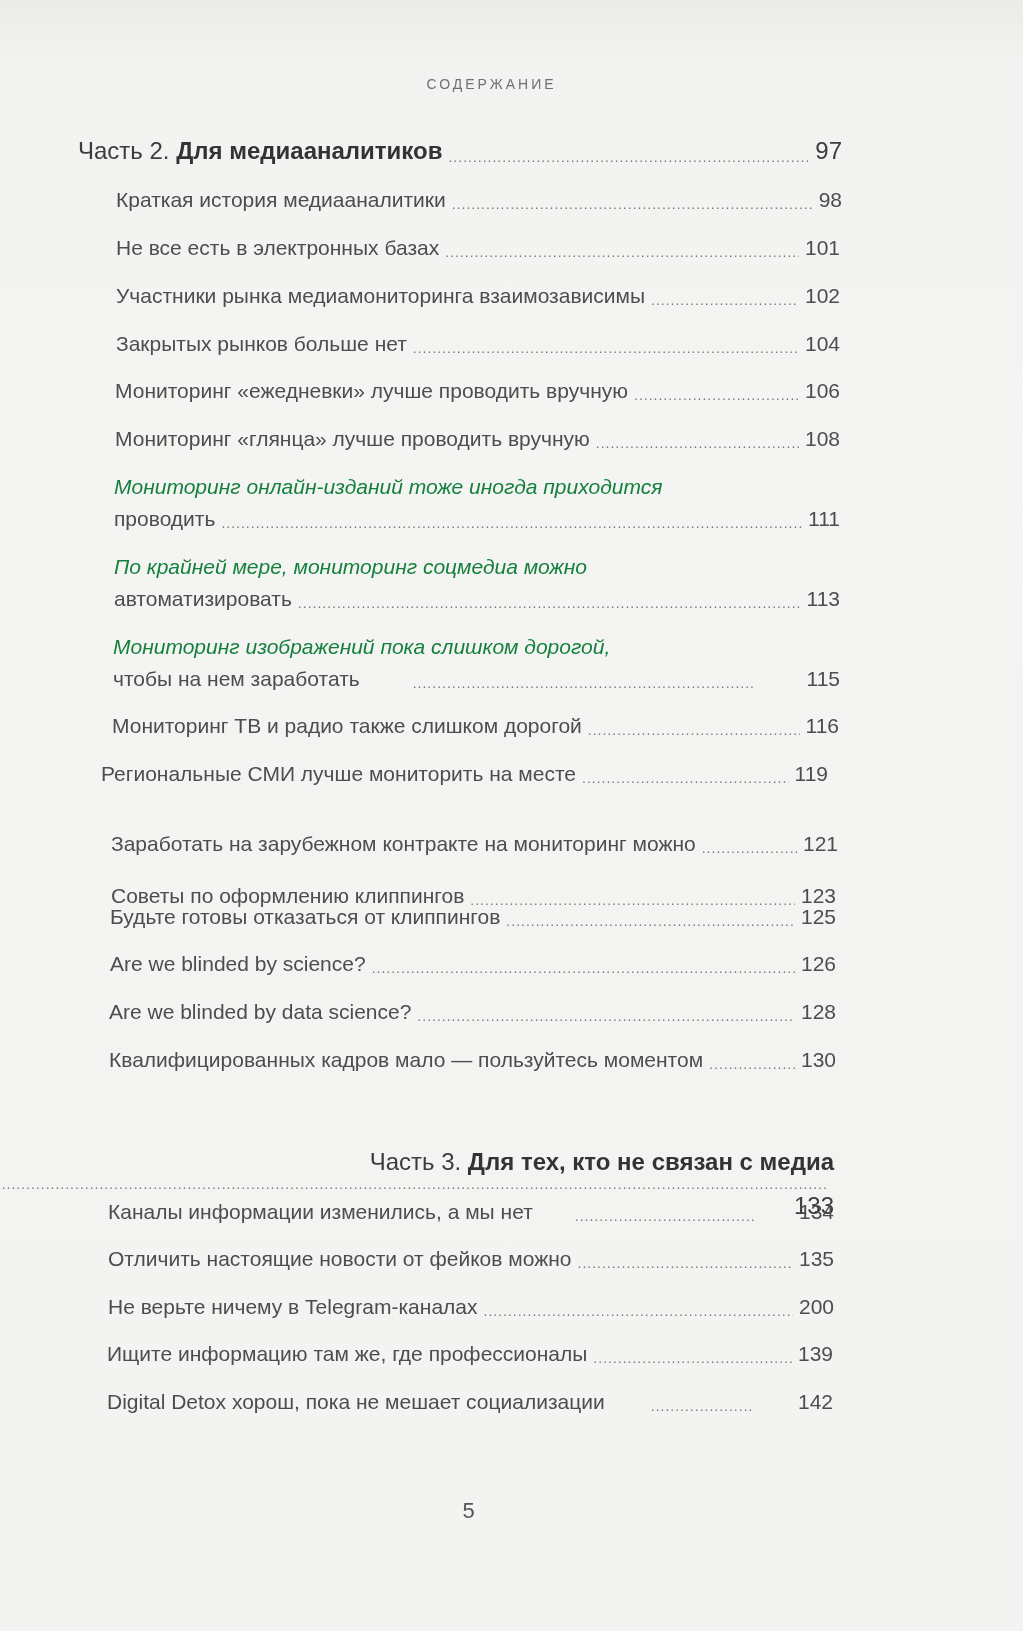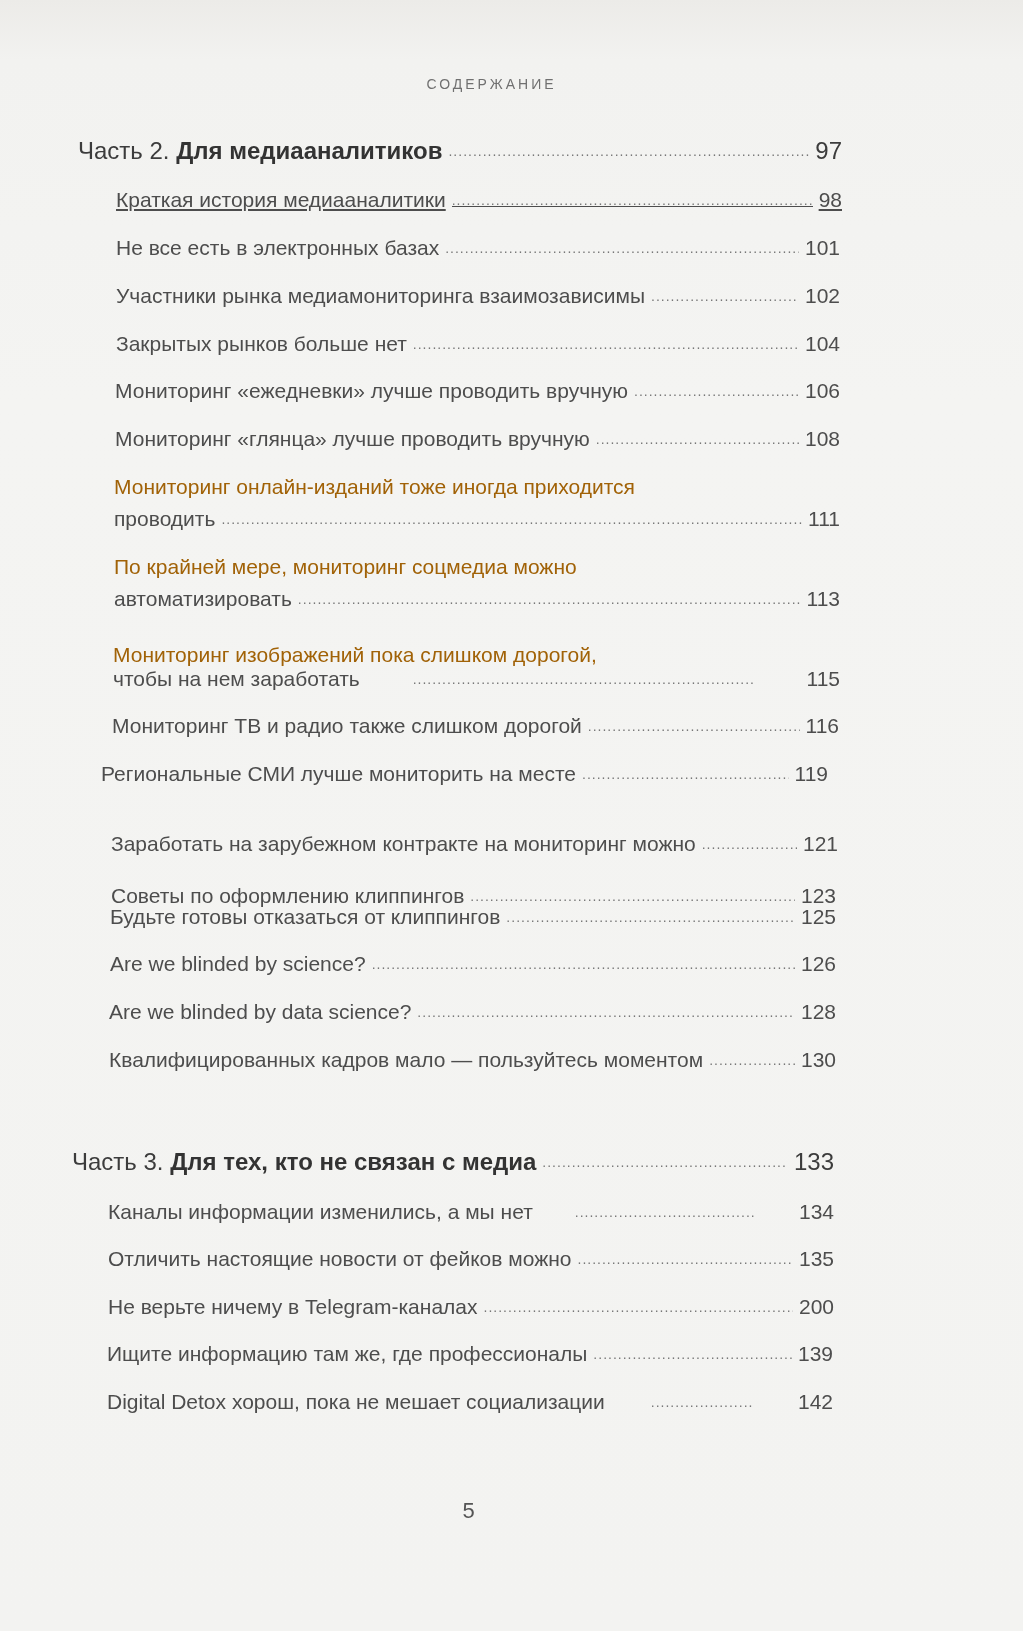--- a/index.html
+++ b/index.html
@@ -18,38 +18,38 @@
   .running-head {
     position: absolute; top: 76px; left: 0; width: 100%;
     text-align: center;
     font-size: 14px; letter-spacing: 3px;
     color: #707070;
     transform: translateX(-20px);
   }
   .toc { position: absolute; left: 0; top: 0; width: 100%; }
   .row {
     position: absolute;
-    display: flex; align-items: center;
+    display: flex; align-items: flex-end;
     font-size: 21px;
     color: #4d4d4d;
     white-space: nowrap;
   }
   .row .title { flex: 0 0 auto; }
   .row .dots {
     flex: 1 1 auto; overflow: hidden; margin: 0 6px;
     color: #777; font-size: 14px; letter-spacing: 1px;
   }
   .row .dots::before {
     content: "........................................................................................................................................................................................................";
   }
   .row .page { flex: 0 0 auto; text-align: right; }
   .part { font-size: 24px; color: #3c3c3c; }
   .part .bold { font-weight: bold; color: #333; }
   .multi-line1 {
-    position: absolute; font-size: 21px; color: #a16207; white-space: nowrap;
+    position: absolute; font-size: 21px; color: #15803d; white-space: nowrap; font-style: italic;
   }
   .page-number {
     position: absolute; top: 1498px; left: 0; width: 100%;
     text-align: center; font-size: 22px; color: #555;
     transform: translateX(-43px);
   }
 </style>
 </head>
 <body>
 
@@ -61,21 +61,21 @@
 
   <div class="row part" style="left:78px; width:764px; top:137px;">
     <span class="title">
       <span>Часть 2.</span>
       <span class="bold">Для медиааналитиков</span>
     </span>
     <span class="dots"></span>
     <span class="page">97</span>
   </div>
 
-  <div class="row" style="left:116px; width:726px; top:188px;text-decoration:underline;">
+  <div class="row" style="left:116px; width:726px; top:188px;">
     <span class="title">Краткая история медиааналитики</span>
     <span class="dots"></span>
     <span class="page">98</span>
   </div>
 
   <div class="row" style="left:116px; width:724px; top:236px;">
     <span class="title">Не все есть в электронных базах</span>
     <span class="dots"></span>
     <span class="page">101</span>
   </div>
@@ -111,21 +111,21 @@
     <span class="page">111</span>
   </div>
 
   <div class="multi-line1" style="left:114px; top:555px;">По крайней мере, мониторинг соцмедиа можно</div>
   <div class="row" style="left:114px; width:726px; top:587px;">
     <span class="title">автоматизировать</span>
     <span class="dots"></span>
     <span class="page">113</span>
   </div>
 
-  <div class="multi-line1" style="left:113px; top:635px;margin-top:8px;">Мониторинг изображений пока слишком дорогой,</div>
+  <div class="multi-line1" style="left:113px; top:635px;">Мониторинг изображений пока слишком дорогой,</div>
   <div class="row" style="left:113px; width:727px; top:667px;gap:47px;">
     <span class="title">чтобы на нем заработать</span>
     <span class="dots"></span>
     <span class="page">115</span>
   </div>
 
   <div class="row" style="left:112px; width:727px; top:714px;">
     <span class="title">Мониторинг ТВ и радио также слишком дорогой</span>
     <span class="dots"></span>
     <span class="page">116</span>
@@ -166,21 +166,21 @@
     <span class="dots"></span>
     <span class="page">128</span>
   </div>
 
   <div class="row" style="left:109px; width:727px; top:1048px;">
     <span class="title">Квалифицированных кадров мало — пользуйтесь моментом</span>
     <span class="dots"></span>
     <span class="page">130</span>
   </div>
 
-  <div class="row part" style="left:72px; width:762px; top:1148px;">
+  <div class="row part" style="left:72px; width:762px; top:1148px;flex-direction:column;">
     <span class="title">
       <span>Часть 3.</span>
       <span class="bold">Для тех, кто не связан с медиа</span>
     </span>
     <span class="dots"></span>
     <span class="page">133</span>
   </div>
 
   <div class="row" style="left:108px; width:726px; top:1200px;gap:36px;">
     <span class="title">Каналы информации изменились, а мы нет</span>

